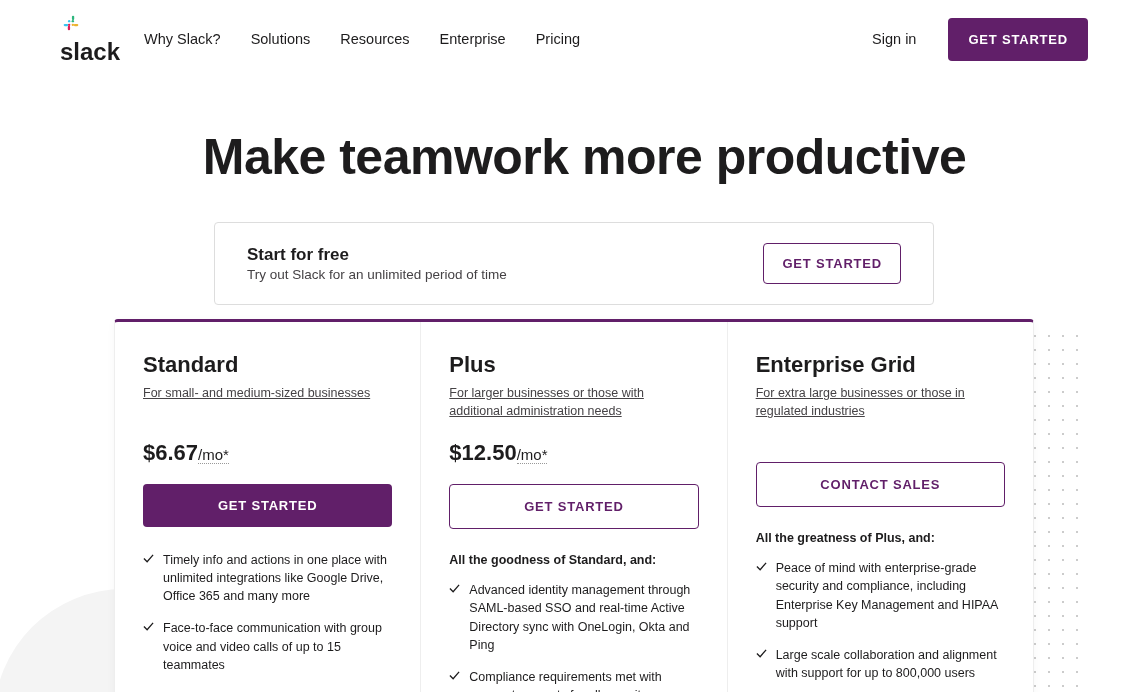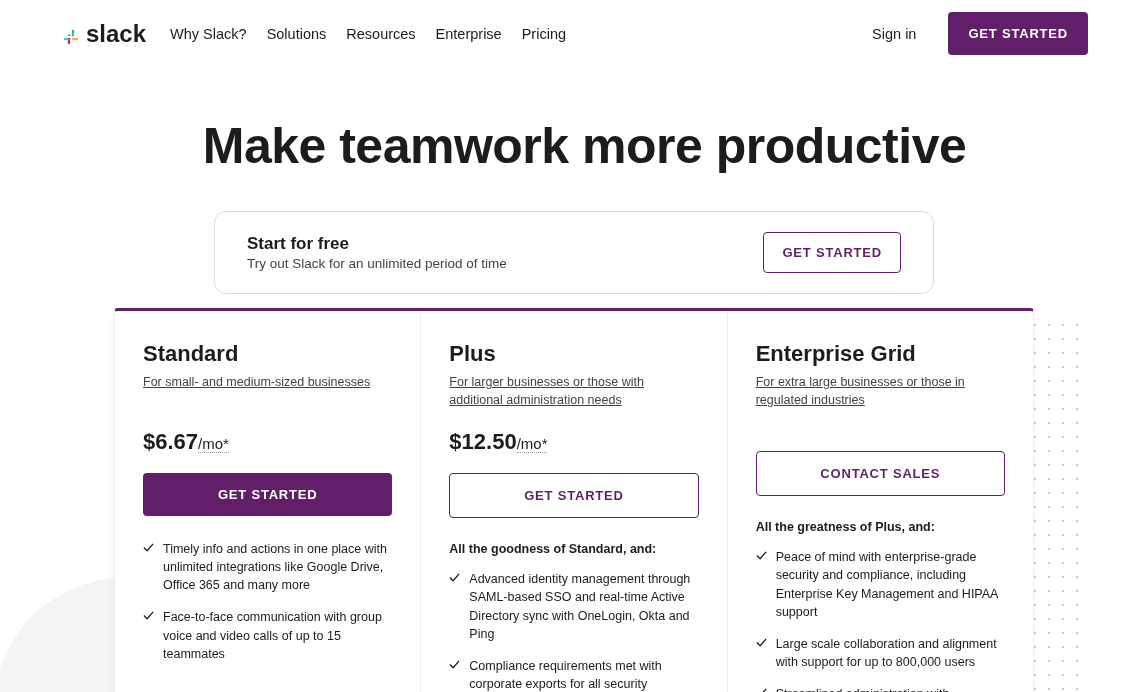--- a/index.html
+++ b/index.html
@@ -1,30 +1,30 @@
 <!DOCTYPE html>
 <html><head>
   <meta charset="utf-8">
   <style>
     * { margin: 0; padding: 0; box-sizing: border-box; }
     body { font-family: -apple-system, BlinkMacSystemFont, 'Segoe UI', Helvetica, Arial, sans-serif; color: #1d1c1d; background: #fff; }
     
     .header { display: flex; align-items: center; justify-content: space-between; padding: 12px 60px; max-width: 1200px; margin: 0 auto; }
     .header-left { display: flex; align-items: center; gap: 24px; }
-    .logo { display: flex; align-items: flex-end; gap: 4px; font-weight: 700; font-size: 24px; }
+    .logo { display: flex; align-items: flex-start; gap: 4px; font-weight: 700; font-size: 24px; flex-direction: column; }
     .logo-icon { width: 22px; height: 22px; }
-    .nav { display: flex; gap: 20px; }
+    .nav { display: flex; gap: 30px; }
     .nav-item { font-size: 14.5px; color: #1d1c1d; cursor: pointer; font-weight: 500; }
     .header-right { display: flex; align-items: center; gap: 32px; margin-left: 32px; }
     .signin { font-size: 14.5px; cursor: pointer; font-weight: 500; }
     .btn-primary { background: #611f69; color: #fff; border: none; padding: 14px 20px; font-size: 13px; font-weight: 700; letter-spacing: 0.8px; border-radius: 4px; cursor: pointer; text-transform: uppercase; }
     
     .hero-title { text-align: center; font-size: 50px; font-weight: 700; margin: 50px 0 36px; letter-spacing: -0.5px; padding-left: 21px; }
     
-    .free-card { max-width: 720px; margin: 0 auto 14px; border: 1px solid #ddd; border-radius: 12px; padding: 20px 32px; display: flex; align-items: center; justify-content: space-between; }
+    .free-card { max-width: 720px; margin: 0 auto 14px; border: 1px solid #ddd; border-radius: 4px; padding: 20px 32px; display: flex; align-items: center; justify-content: space-between; }
     .free-title { font-size: 17px; font-weight: 700; margin-bottom: 2px; }
     .free-sub { font-size: 13.5px; color: #454245; }
     .btn-outline { background: #fff; color: #611f69; border: 1px solid #611f69; padding: 12px 18px; font-size: 13px; font-weight: 700; letter-spacing: 0.8px; border-radius: 4px; cursor: pointer; text-transform: uppercase; }
     
     .pricing-wrap { max-width: 920px; margin: 0 auto; position: relative; }
     .dots-bg { position: absolute; right: -50px; top: 10px; width: 140px; height: 380px; background-image: radial-gradient(#ccc 1.5px, transparent 1.5px); background-size: 14px 14px; z-index: -1; }
     .circle-bg { position: absolute; left: -120px; bottom: -60px; width: 260px; height: 260px; border-radius: 50%; background: #f4f4f4; z-index: -1; }
     
     .pricing { background: #fff; border: 1px solid #eee; border-top: 3px solid #611f69; border-radius: 4px; display: flex; box-shadow: 0 2px 8px rgba(0,0,0,0.04); }
     .plan { flex: 1; padding: 30px 28px 24px; }

